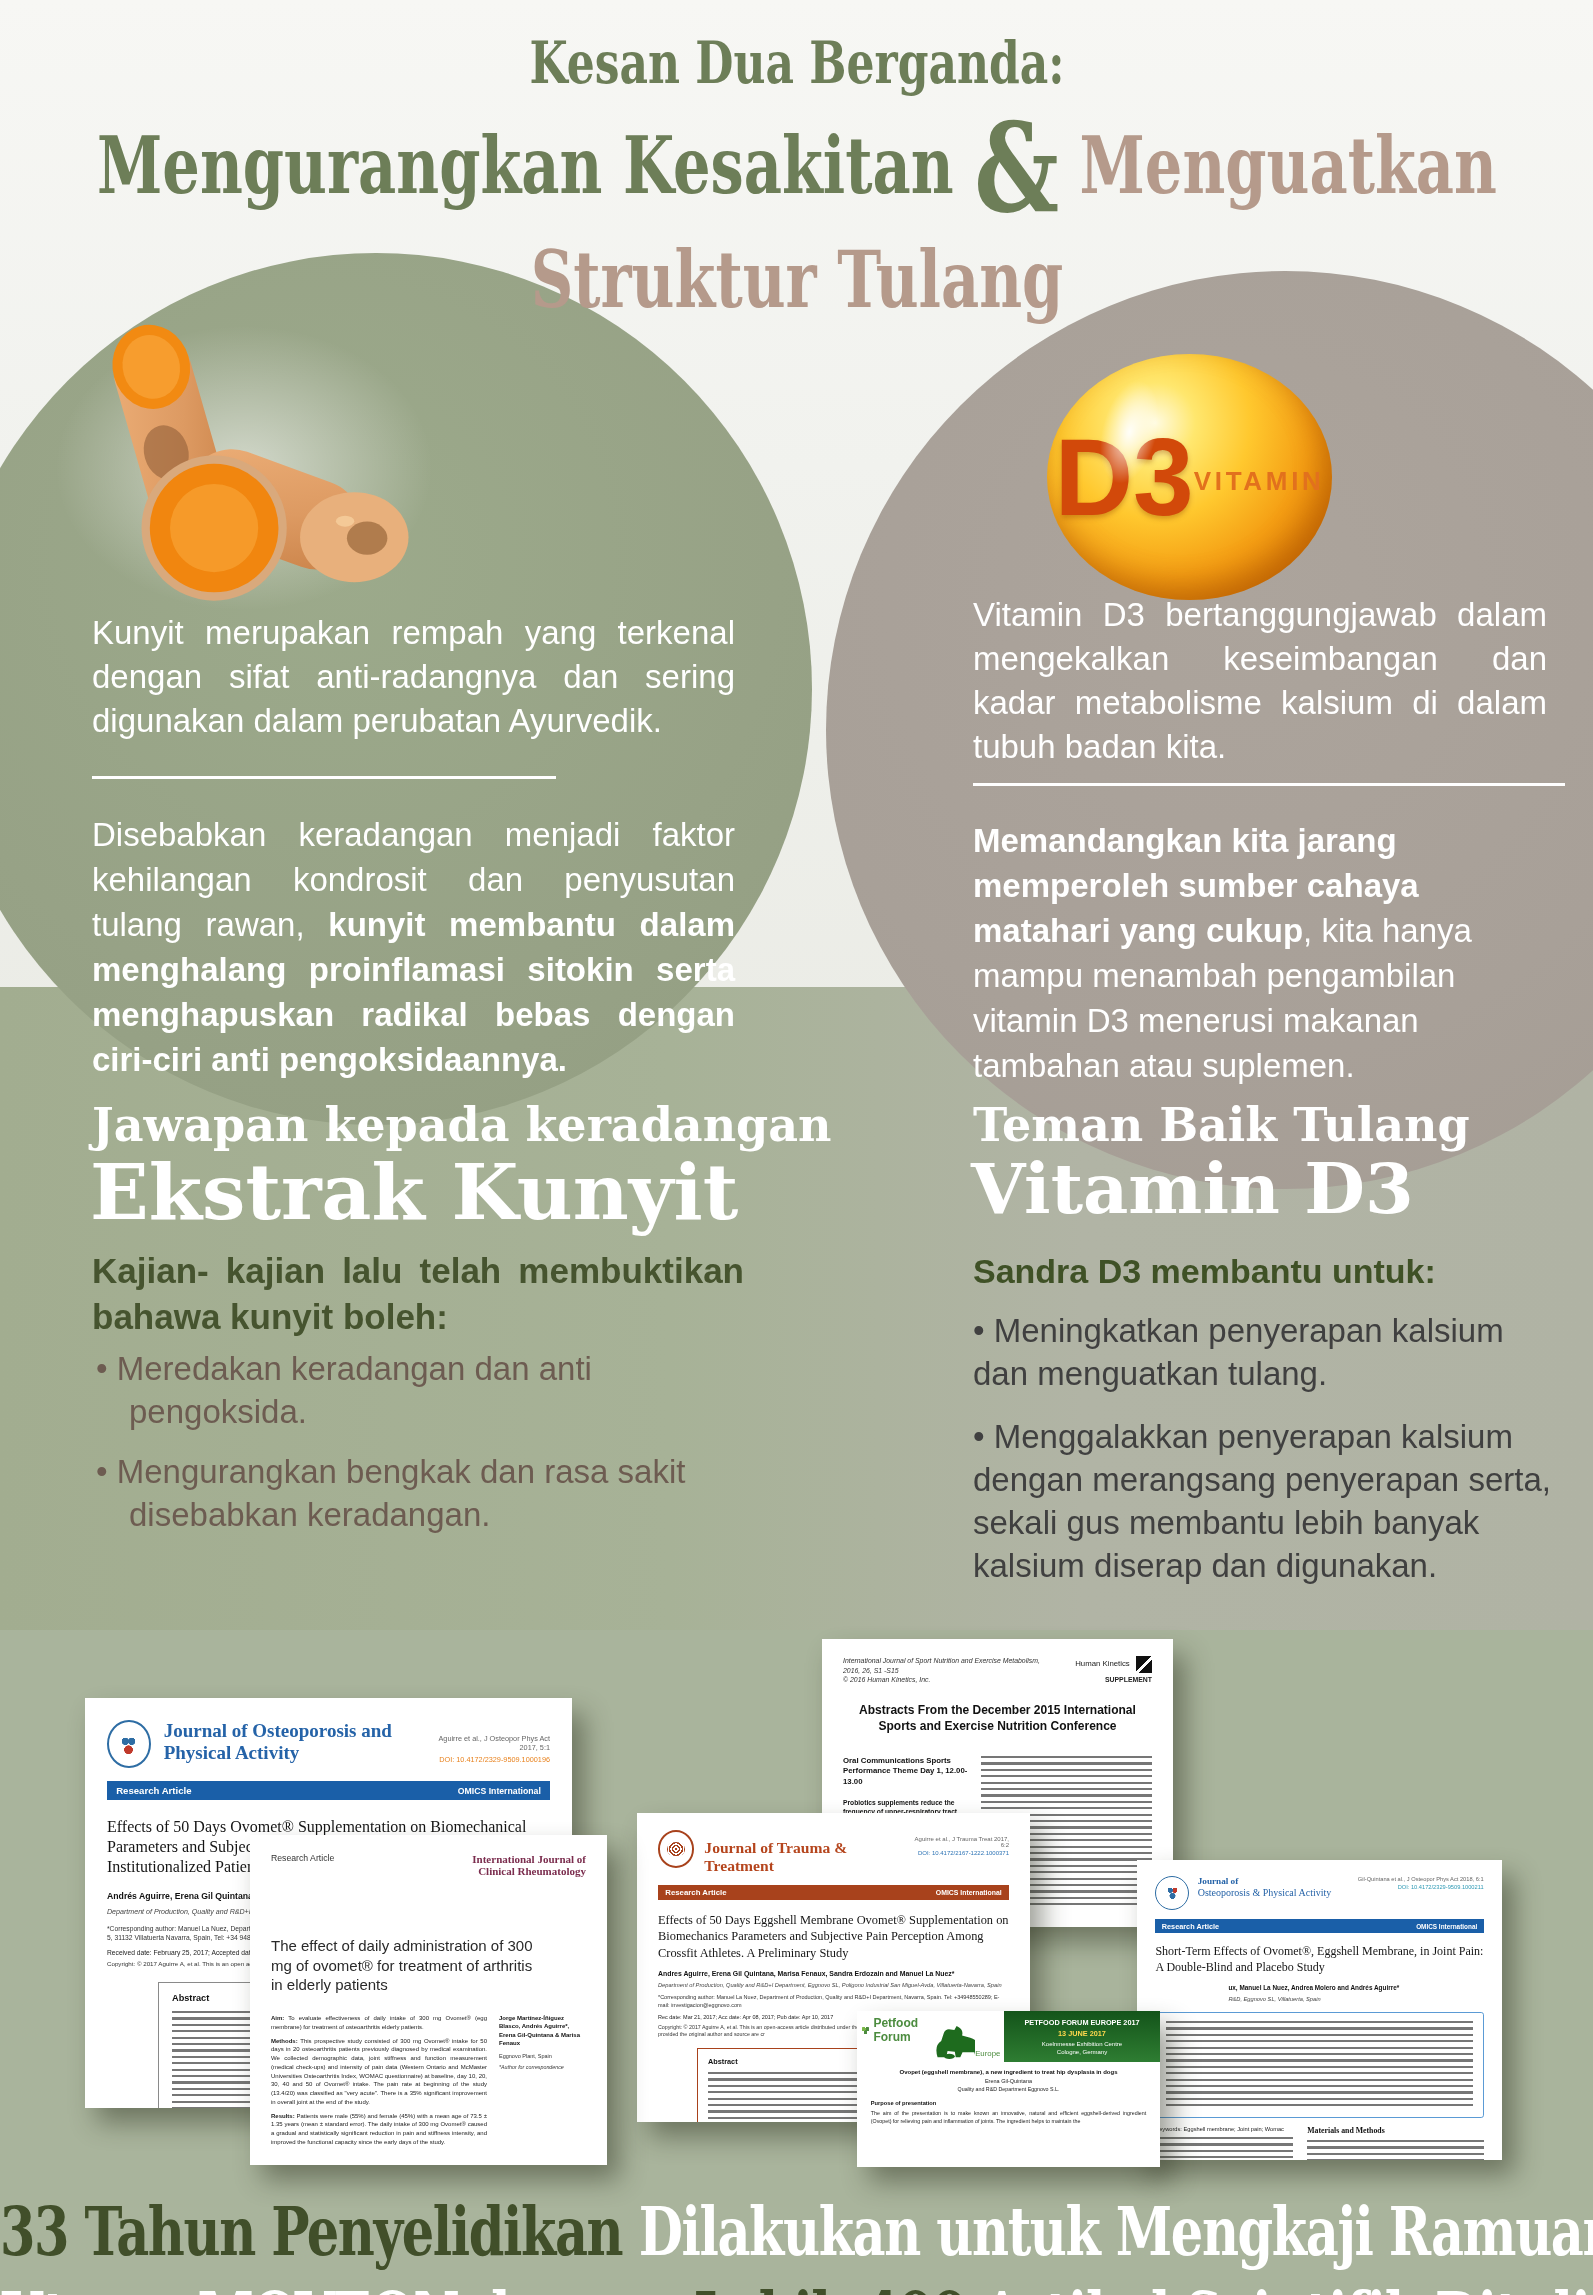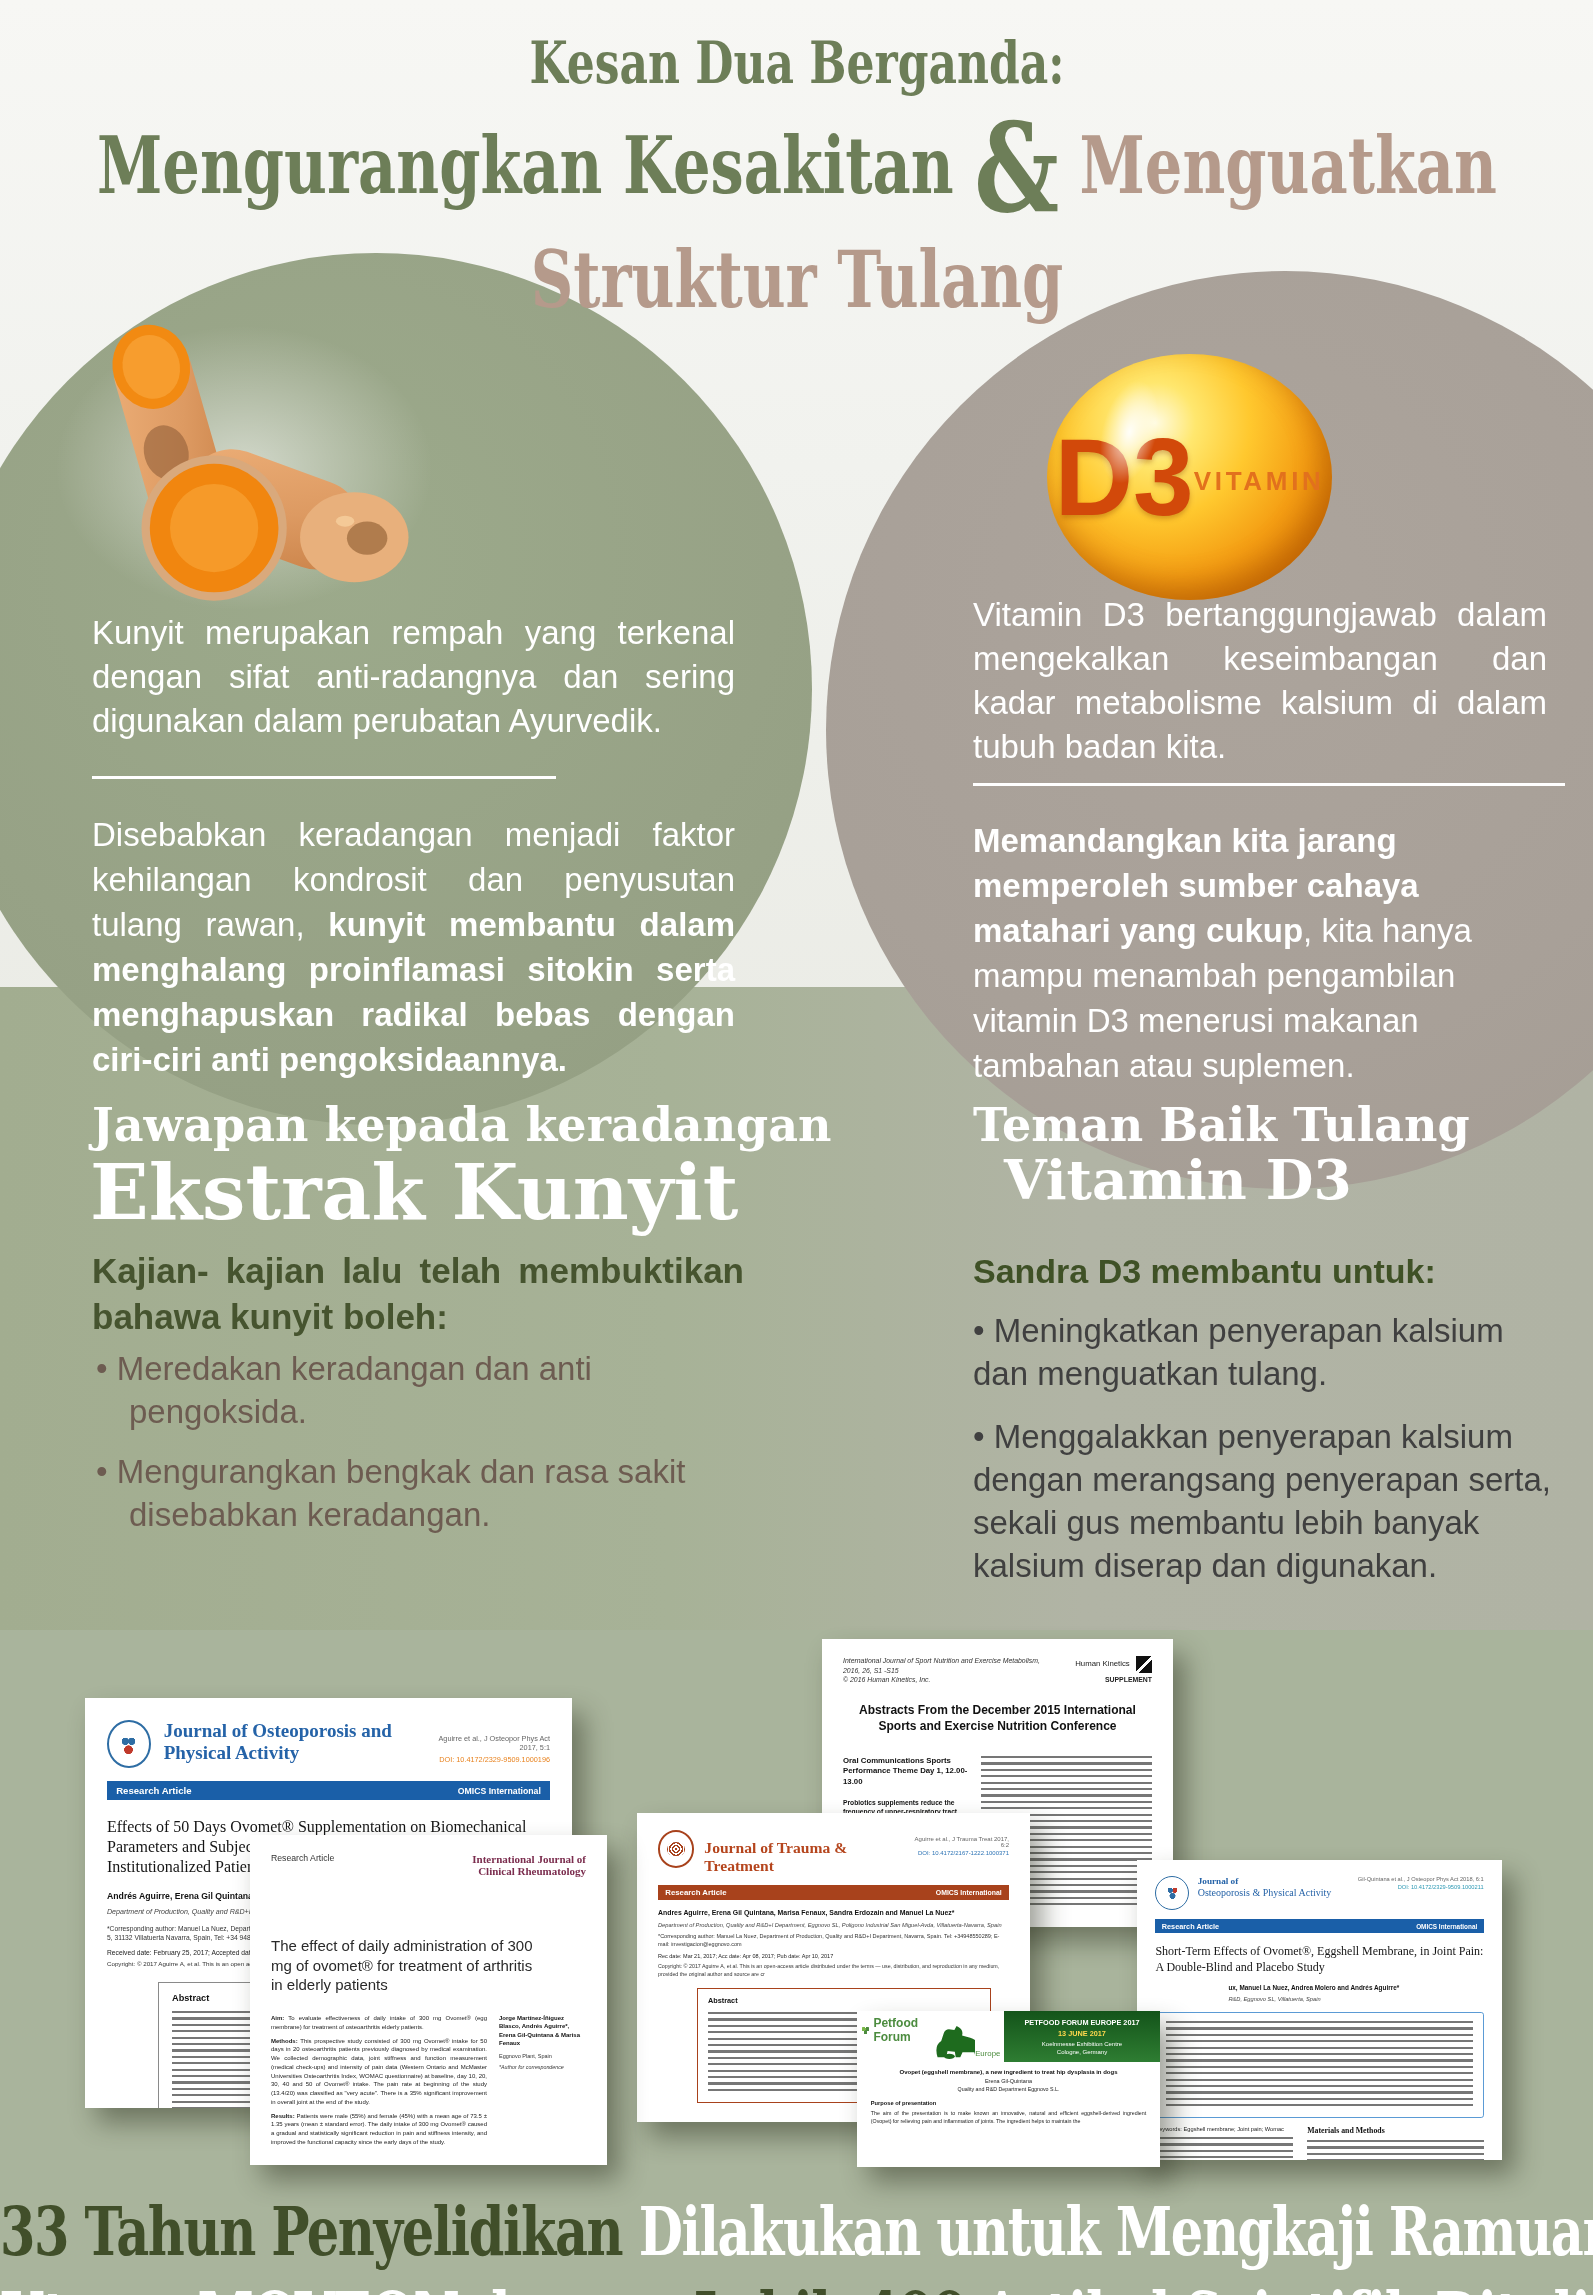--- a/index.html
+++ b/index.html
@@ -92,21 +92,21 @@
     <div class="bullet-hang" style="margin-bottom:17.4px;">•&nbsp;<span>Meredakan keradangan dan anti pengoksida.</span></div>
     <div class="bullet-hang">•&nbsp;<span>Mengurangkan bengkak dan rasa sakit disebabkan keradangan.</span></div>
   </div>
 
   <div class="abs white just" style="left:973px;top:593px;width:574px;font-size:33px;line-height:44px;">Vitamin D3 bertanggungjawab dalam mengekalkan keseimbangan dan kadar metabolisme kalsium di dalam tubuh badan kita.</div>
   <div class="abs" style="left:973px;top:783px;width:592px;height:3.2px;background:#fff;"></div>
   <div class="abs white" style="left:973px;top:818px;width:574px;font-size:33px;line-height:45px;">
     <span style="font-weight:bold;">Memandangkan kita jarang memperoleh sumber cahaya matahari yang cukup</span><span>, kita hanya mampu menambah pengambilan vitamin D3 menerusi makanan tambahan atau suplemen.</span>
   </div>
   <div class="abs display white" style="left:973px;top:1098px;font-size:46px;font-weight:bold;">Teman Baik Tulang</div>
-  <div class="abs display white" style="left:971px;top:1147px;font-size:55px;font-weight:bold;margin-left:33px;">Vitamin D3</div>
+  <div class="abs display white" style="left:971px;top:1147px;font-size:70px;font-weight:bold;">Vitamin D3</div>
   <div class="abs" style="left:973px;top:1252px;font-size:34px;font-weight:bold;color:#3f5126;">Sandra D3 membantu untuk:</div>
   <div class="abs" style="left:973px;top:1309px;width:588px;color:#404040;font-size:33px;line-height:43px;">
     <div style="margin-bottom:20px;">•&nbsp;<span>Meningkatkan penyerapan kalsium dan menguatkan tulang.</span></div>
     <div>•&nbsp;<span>Menggalakkan penyerapan kalsium dengan merangsang penyerapan serta, sekali gus membantu lebih banyak kalsium diserap dan digunakan.</span></div>
   </div>
 
   <div class="paper" style="left:822px;top:1639px;width:351px;height:288px;padding:17.4px 21px;">
     <div style="display:flex;justify-content:space-between;">
       <div style="width:197px;font-style:italic;font-size:6.9px;color:#333;line-height:1.35;">
         <div>International Journal of Sport Nutrition and Exercise Metabolism, 2016, 26, S1 -S15</div>
@@ -165,20 +165,21 @@
       <div class="serif" style="color:#b5451d;font-weight:bold;font-size:15.6px;margin-left:10px;padding-top:8.3px;">Journal of Trauma &amp; Treatment</div>
       <div style="margin-left:auto;text-align:right;padding-top:5.5px;">
         <div style="font-size:6px;color:#666;">Aguirre et al., J Trauma Treat 2017, 6:2</div>
         <div style="font-size:6px;color:#2e74b5;margin-top:2.3px;">DOI: 10.4172/2167-1222.1000371</div>
       </div>
     </div>
     <div class="bar" style="height:15.6px;background:#a8421c;margin-top:10px;padding:0 7.3px;">
       <span style="font-size:7.8px;">Research Article</span>
       <span style="font-size:6.9px;">OMICS International</span>
     </div>
+    <div class="serif" style="font-size:12.4px;line-height:1.3;color:#151515;margin-top:12px;">Effects of 50 Days Eggshell Membrane Ovomet® Supplementation on Biomechanics Parameters and Subjective Pain Perception Among Crossfit Athletes. A Preliminary Study</div>
     <div style="font-size:6.9px;font-weight:bold;margin-top:9.2px;color:#111;">Andres Aguirre, Erena Gil Quintana, Marisa Fenaux, Sandra Erdozain and Manuel La Nuez*</div>
     <div style="font-size:5.7px;font-style:italic;color:#444;margin-top:5.5px;">Department of Production, Quality and R&amp;D+I Department, Eggnovo SL, Poligono Industrial San Miguel-Avda, Villatuerta-Navarra, Spain</div>
     <div style="font-size:5.5px;color:#333;margin-top:5.5px;line-height:1.4;">*Corresponding author: Manuel La Nuez, Department of Production, Quality and R&amp;D+I Department, Navarra, Spain. Tel: +34948550289; E-mail: investigacion@eggnovo.com</div>
     <div style="font-size:5.5px;color:#222;margin-top:4.6px;">Rec date: Mar 21, 2017; Acc date: Apr 08, 2017; Pub date: Apr 10, 2017</div>
     <div style="font-size:5.3px;color:#333;margin-top:3.7px;line-height:1.4;">Copyright: © 2017 Aguirre A, et al. This is an open-access article distributed under the terms — use, distribution, and reproduction in any medium, provided the original author and source are cr</div>
     <div style="margin:10px 0 0 39px;width:294px;border:0.9px solid #a8421c;padding:7.3px 10px;box-sizing:border-box;">
       <div style="font-weight:bold;font-size:7.3px;color:#111;">Abstract</div>
       <div class="gk sm" style="height:83px;margin-top:6.4px;"></div>
     </div>
 

